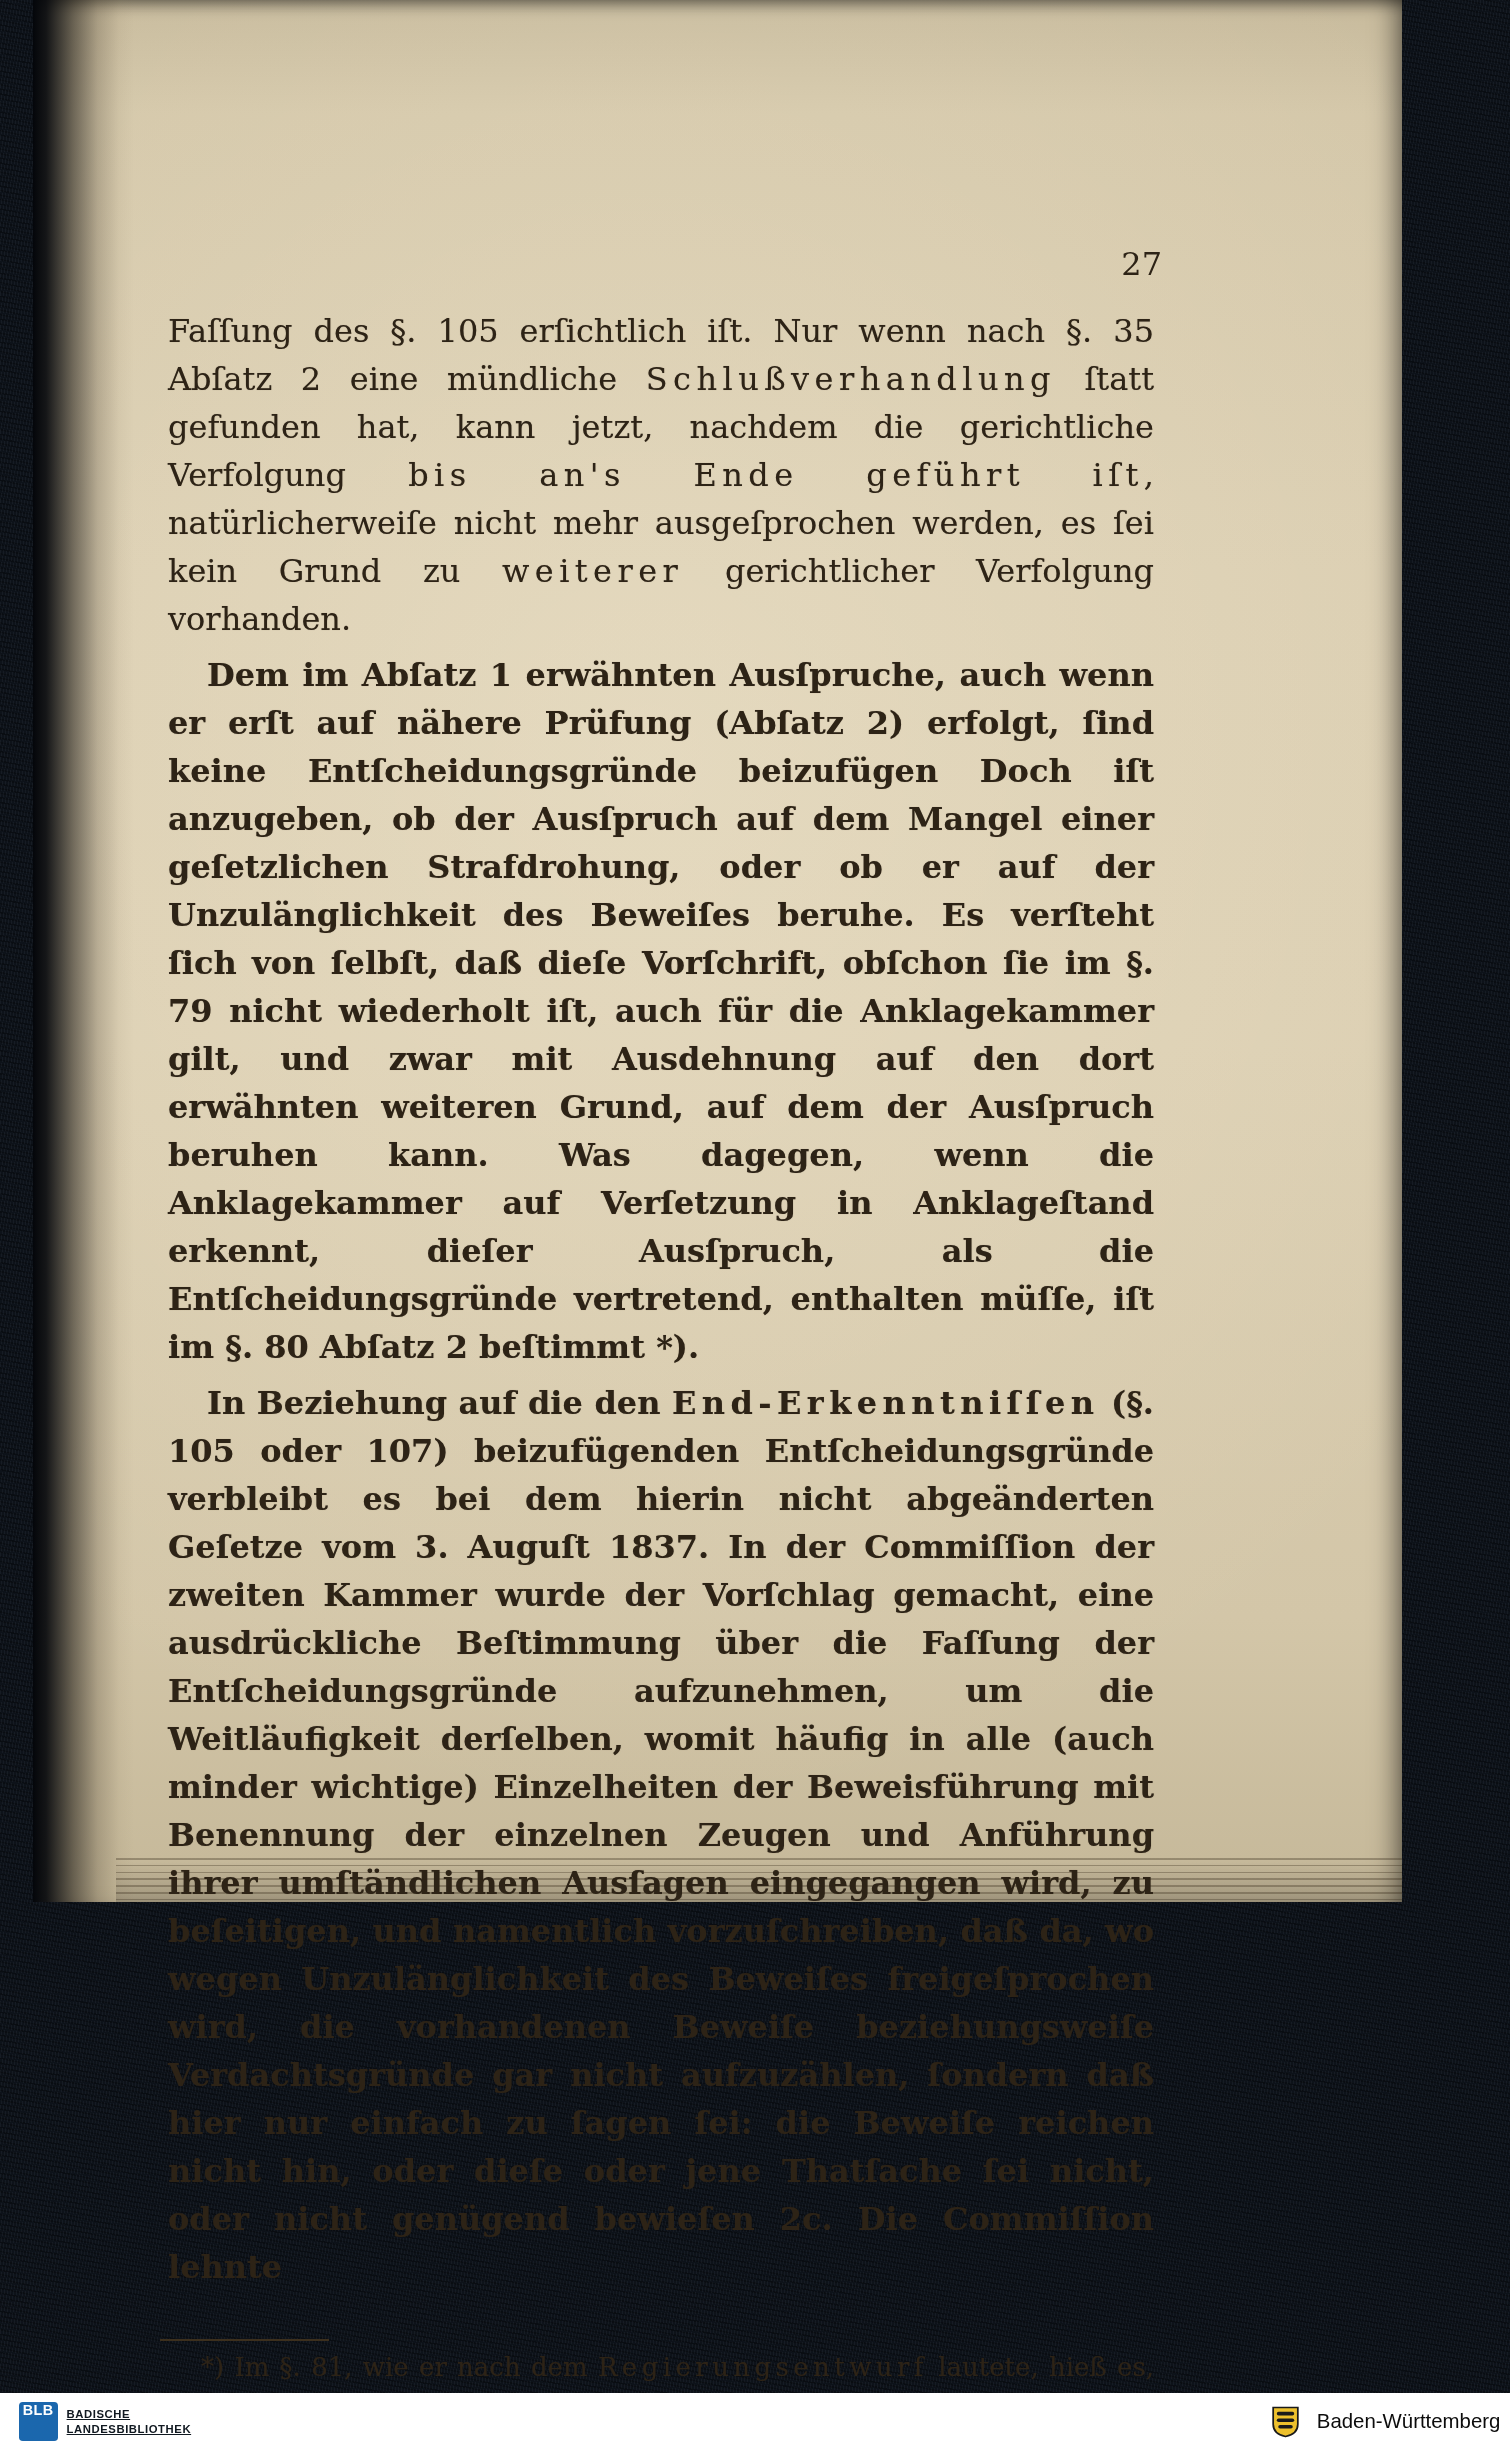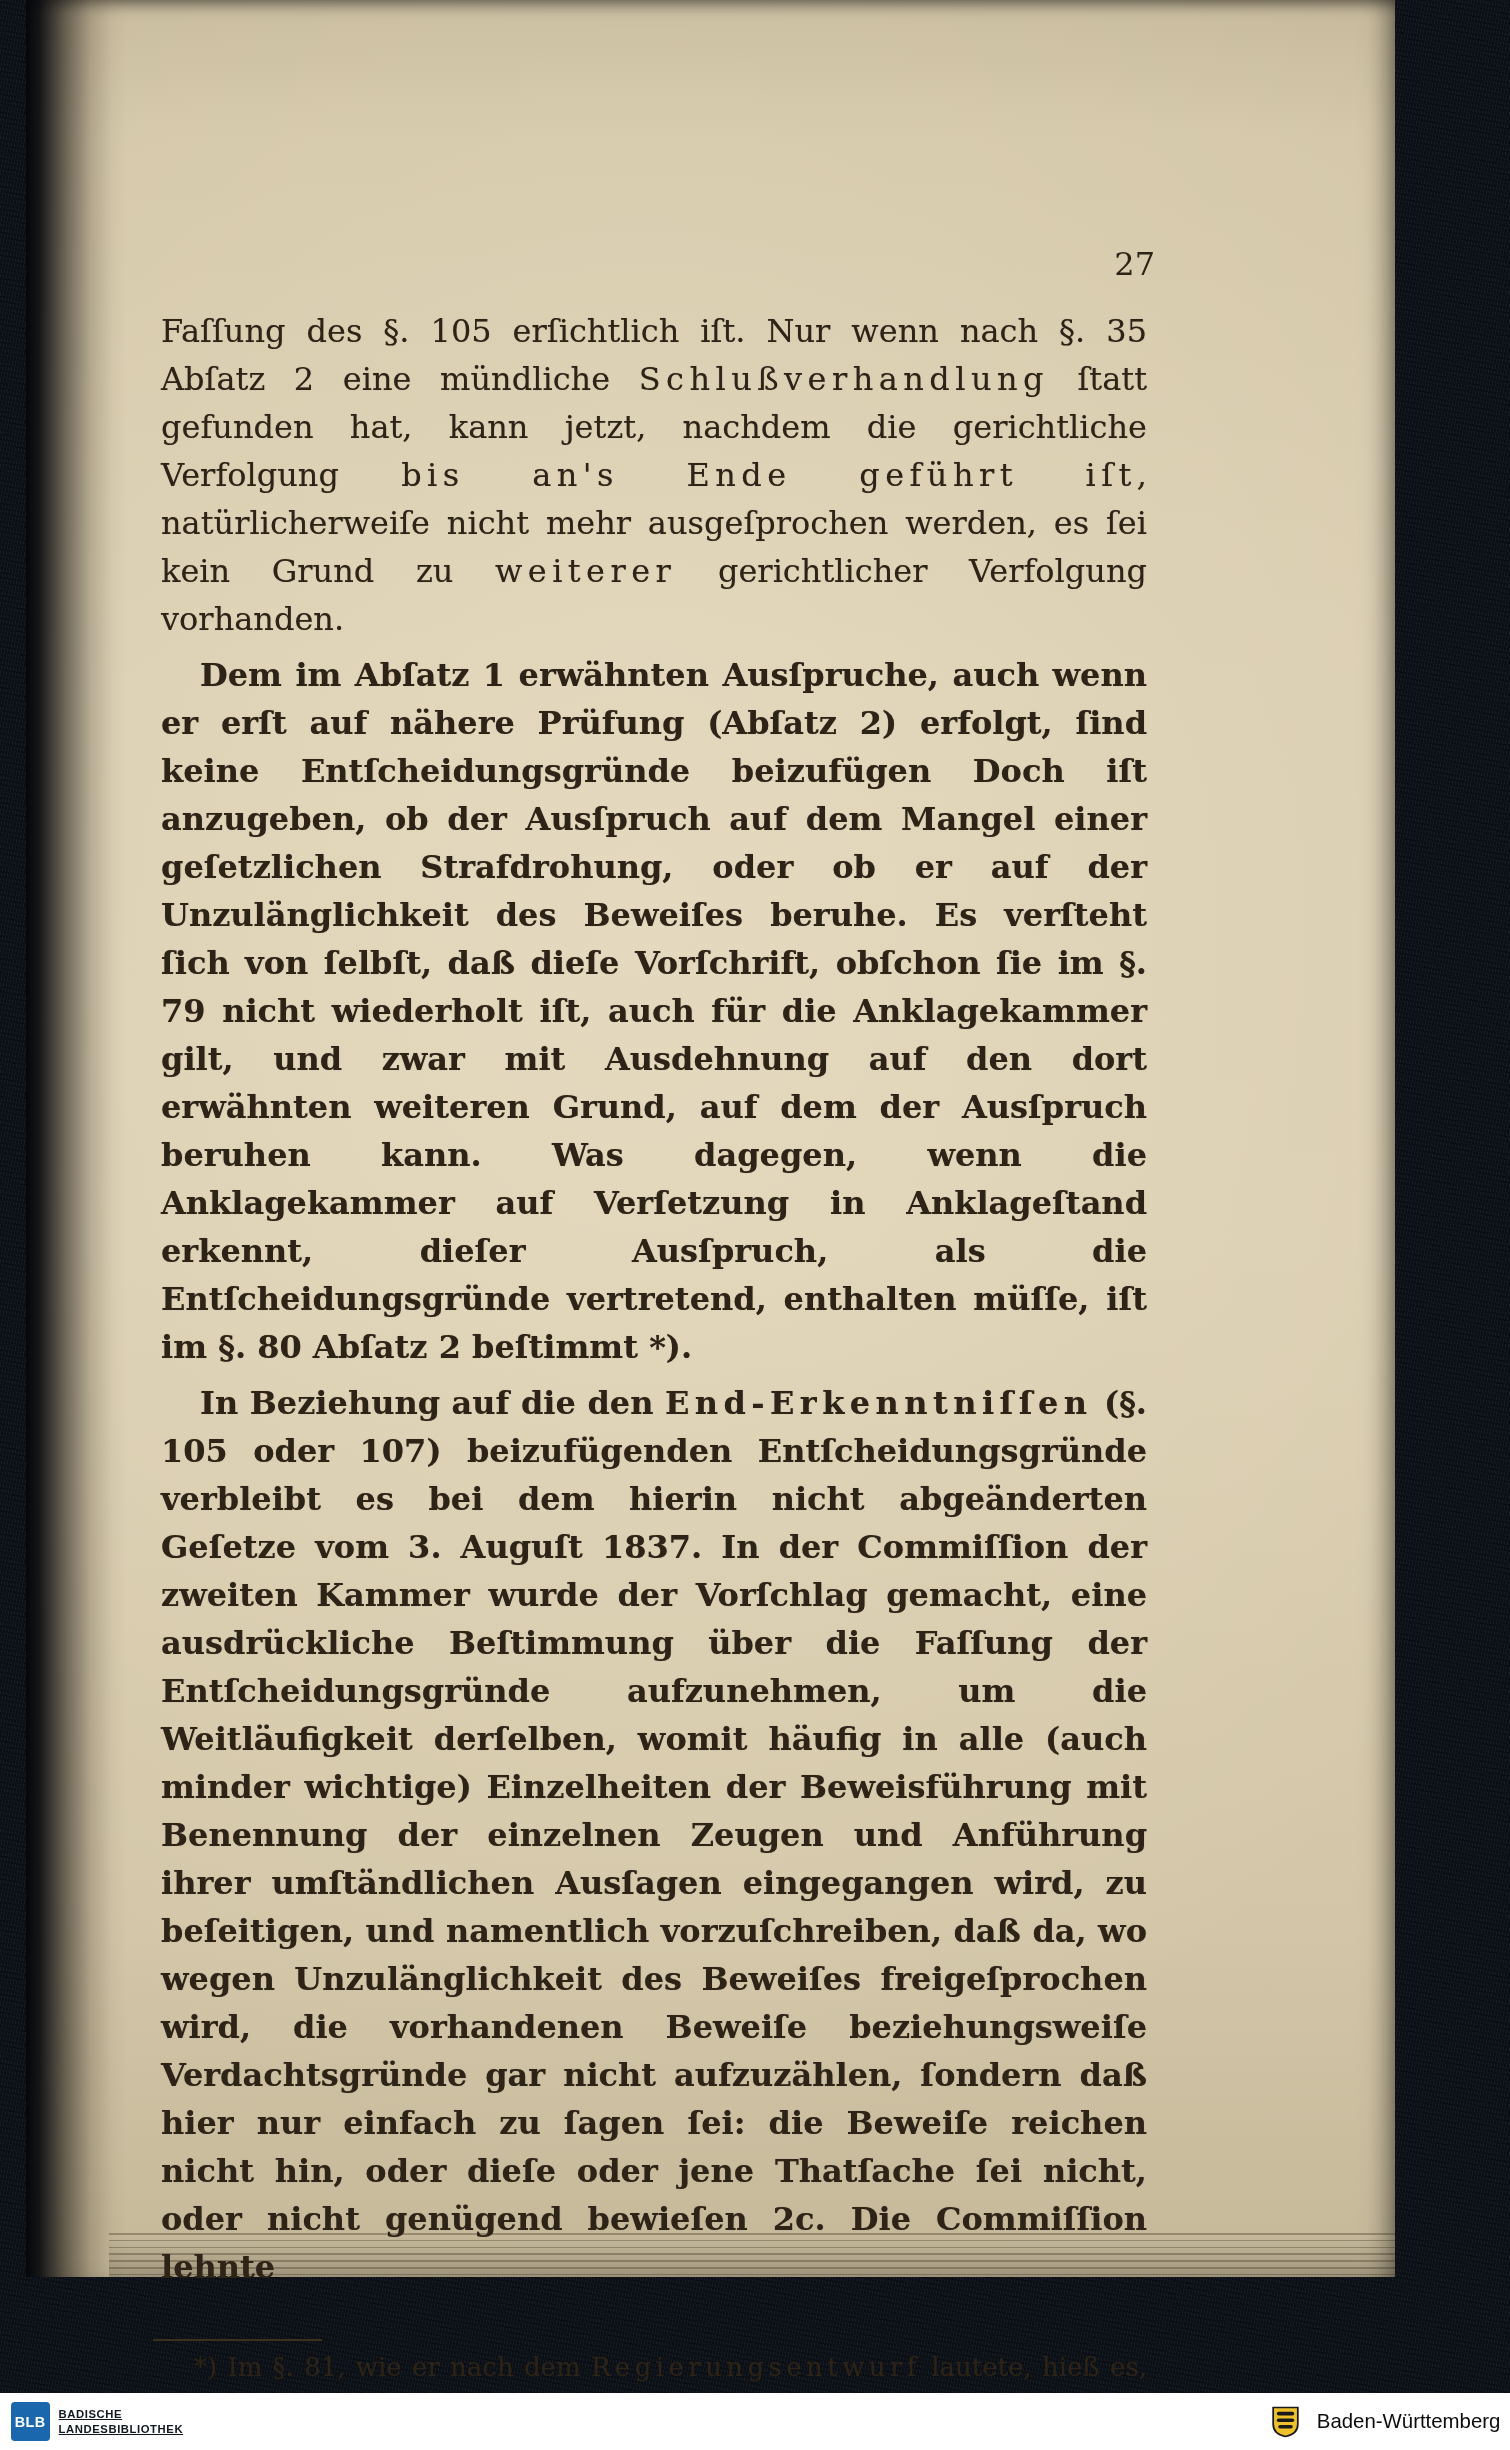--- a/index.html
+++ b/index.html
@@ -10,21 +10,21 @@
     overflow:hidden;
     font-family:"Liberation Sans", sans-serif;
   }
   .bg-texture {
     position:absolute; inset:0;
     background:
       repeating-linear-gradient(100deg, rgba(190,205,230,0.05) 0 0.8px, transparent 0.8px 3px),
       repeating-linear-gradient(12deg, rgba(0,0,0,0.28) 0 1.5px, transparent 1.5px 4.5px);
   }
   .book-page {
-    position:absolute; left:26px; top:0; width:1369px; height:2277px;
+    position:absolute; left:33px; top:0; width:1369px; height:1902px;
     background:
       radial-gradient(120% 90% at 45% 40%, rgba(255,248,228,0.28), rgba(0,0,0,0) 62%),
       linear-gradient(180deg, #c7ba9c 0%, #d4c7a9 6%, #dacdb0 30%, #dbceb1 55%, #d3c6a8 85%, #c5b899 100%);
     box-shadow:
       inset 0 12px 15px -9px rgba(0,0,0,0.55),
       inset -21px 0 26px -15px rgba(0,0,0,0.5);
   }
   .gutter-shadow {
     position:absolute; left:0; top:0; bottom:0; width:101px;
     background:linear-gradient(90deg,
@@ -64,22 +64,22 @@
   .footer-bar {
     position:absolute; left:0; bottom:0; width:1511px; height:57px;
     background:#ffffff;
     display:flex; align-items:center; justify-content:space-between;
     padding:0 10.6px;
   }
   .footer-left { display:flex; align-items:center; gap:9px; }
   .blb-icon {
     width:39px; height:39px; border-radius:3.8px;
     background:#1b67ad; color:#ffffff;
-    display:flex; align-items:center; justify-content:center;
-    font-weight:bold; font-size:14.4px; letter-spacing:0.4px;
+    display:flex; justify-content:center;
+    font-weight:bold; font-size:14.4px; letter-spacing:0.4px;margin-left:8px;
   }
   .lib-name {
     font-weight:bold; font-size:11.3px; line-height:1.3;
     color:#101820; letter-spacing:0.05em;text-decoration:underline;
   }
   .footer-right { display:flex; align-items:center; gap:17px; }
   .region-label { font-size:20.4px; color:#0c0c0c; }
 </style>
 </head>
 <body>

